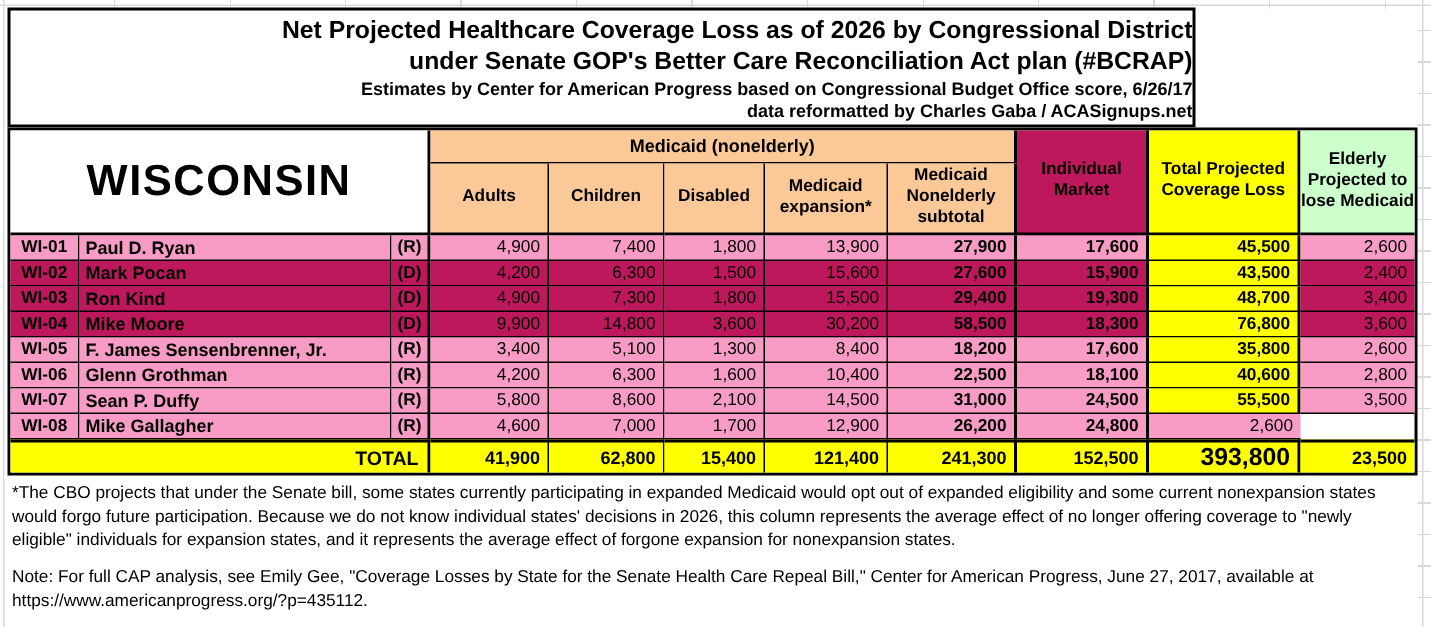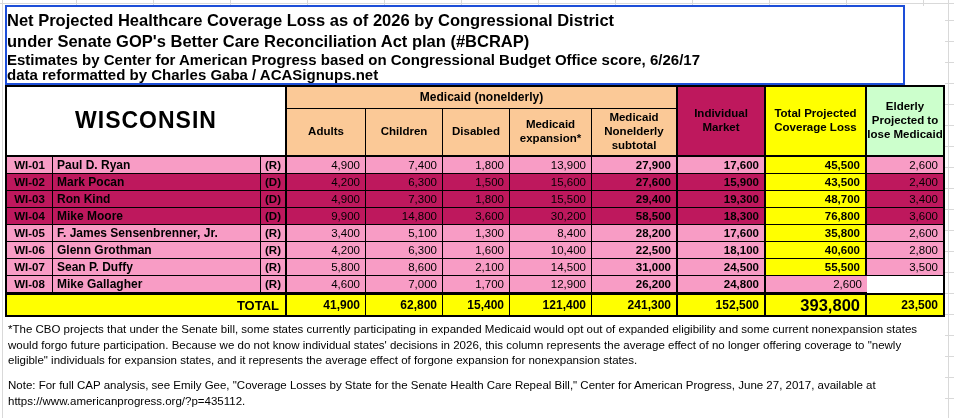--- a/index.html
+++ b/index.html
@@ -8,40 +8,40 @@
 
   
   .topstrip { position:absolute; left:0; top:0; width:954px; height:6px;
     background:repeating-linear-gradient(90deg, transparent 0 76px, #d9d9d9 76px 77px); }
   .hline-top { position:absolute; left:0; top:3px; width:954px; height:1px; background:#d9d9d9; }
   .vline-left { position:absolute; left:2px; top:0; width:1px; height:418px; background:#d9d9d9; }
   .vline-right { position:absolute; left:948px; top:0; width:1px; height:418px; background:#d9d9d9; }
   .rightstrip { position:absolute; left:945px; top:0; width:9px; height:418px;
     background:repeating-linear-gradient(180deg, transparent 0 20px, #d9d9d9 20px 21px); }
 
-  .titlebox { position:absolute; left:5px; top:5px; width:900px; height:80px; border:2px solid #1d4ed8;
-    background:#fff; text-align:left; padding-top:3px; }
+  .titlebox { position:absolute; left:5px; top:5px; width:792px; height:80px; border:2px solid #000000;
+    background:#fff; text-align:right; padding-top:3px; }
   .t-big { font-size:16.5px; font-weight:bold; line-height:21px; }
-  .t-small { font-size:15px; font-weight:bold; line-height:15px; }
+  .t-small { font-size:12px; font-weight:bold; line-height:15px; }
 
   .tbl { position:absolute; left:5px; top:85px; display:grid;
     grid-template-columns:46px 208px 26px 79px 77px 67px 82px 86px 88px 101px 76px;
     grid-template-rows:22px 48px repeat(8,17px) 22px;
     border:2px solid #000; background:#fff; }
 
   .c { display:flex; align-items:center; border-right:1px solid #000; border-bottom:1px solid #000;
     font-size:11.5px; overflow:hidden; white-space:nowrap; }
   .hc { white-space:normal; text-align:center; justify-content:center; font-weight:bold; line-height:1.2; }
   .bR2 { border-right:2px solid #000; }
   .bB2 { border-bottom:2px solid #000; }
   .noR { border-right:none; }
   .noB { border-bottom:none; }
   .tT2 { border-top:2px solid #000; }
 
-  .h-state { grid-area:1/1/3/4; background:#fff; font-size:23px; font-weight:bold; letter-spacing:1px; }
+  .h-state { grid-area:1/1/3/4; background:#fff; font-size:29px; font-weight:bold; letter-spacing:1px; }
   .h-group { grid-area:1/4/2/9; font-size:12px; }
   .sh1{grid-area:2/4;} .sh2{grid-area:2/5;} .sh3{grid-area:2/6;} .sh4{grid-area:2/7;} .sh5{grid-area:2/8;}
   .h-ind { grid-area:1/9/3/10; } .h-tot { grid-area:1/10/3/11; } .h-eld { grid-area:1/11/3/12; }
 
   .orange { background:#FBC997; }
   .blue   { background:#be185d; }
   .pink   { background:#F89CC5; }
   .yellow { background:#FFFF00; }
   .green  { background:#CCFFCC; }
 
@@ -138,21 +138,21 @@
     <div class="c num bold yellow bR2">76,800</div>
     <div class="c num blue noR">3,600</div>
 
     <div class="c dist pink">WI-05</div>
     <div class="c name pink">F. James Sensenbrenner, Jr.</div>
     <div class="c party pink bR2">(R)</div>
     <div class="c num pink">3,400</div>
     <div class="c num pink">5,100</div>
     <div class="c num pink">1,300</div>
     <div class="c num pink">8,400</div>
-    <div class="c num bold pink bR2">28,200</div>
+    <div class="c num bold pink bR2">18,200</div>
     <div class="c num bold pink bR2">17,600</div>
     <div class="c num bold yellow bR2">35,800</div>
     <div class="c num pink noR">2,600</div>
 
     <div class="c dist pink">WI-06</div>
     <div class="c name pink">Glenn Grothman</div>
     <div class="c party pink bR2">(R)</div>
     <div class="c num pink">4,200</div>
     <div class="c num pink">6,300</div>
     <div class="c num pink">1,600</div>

